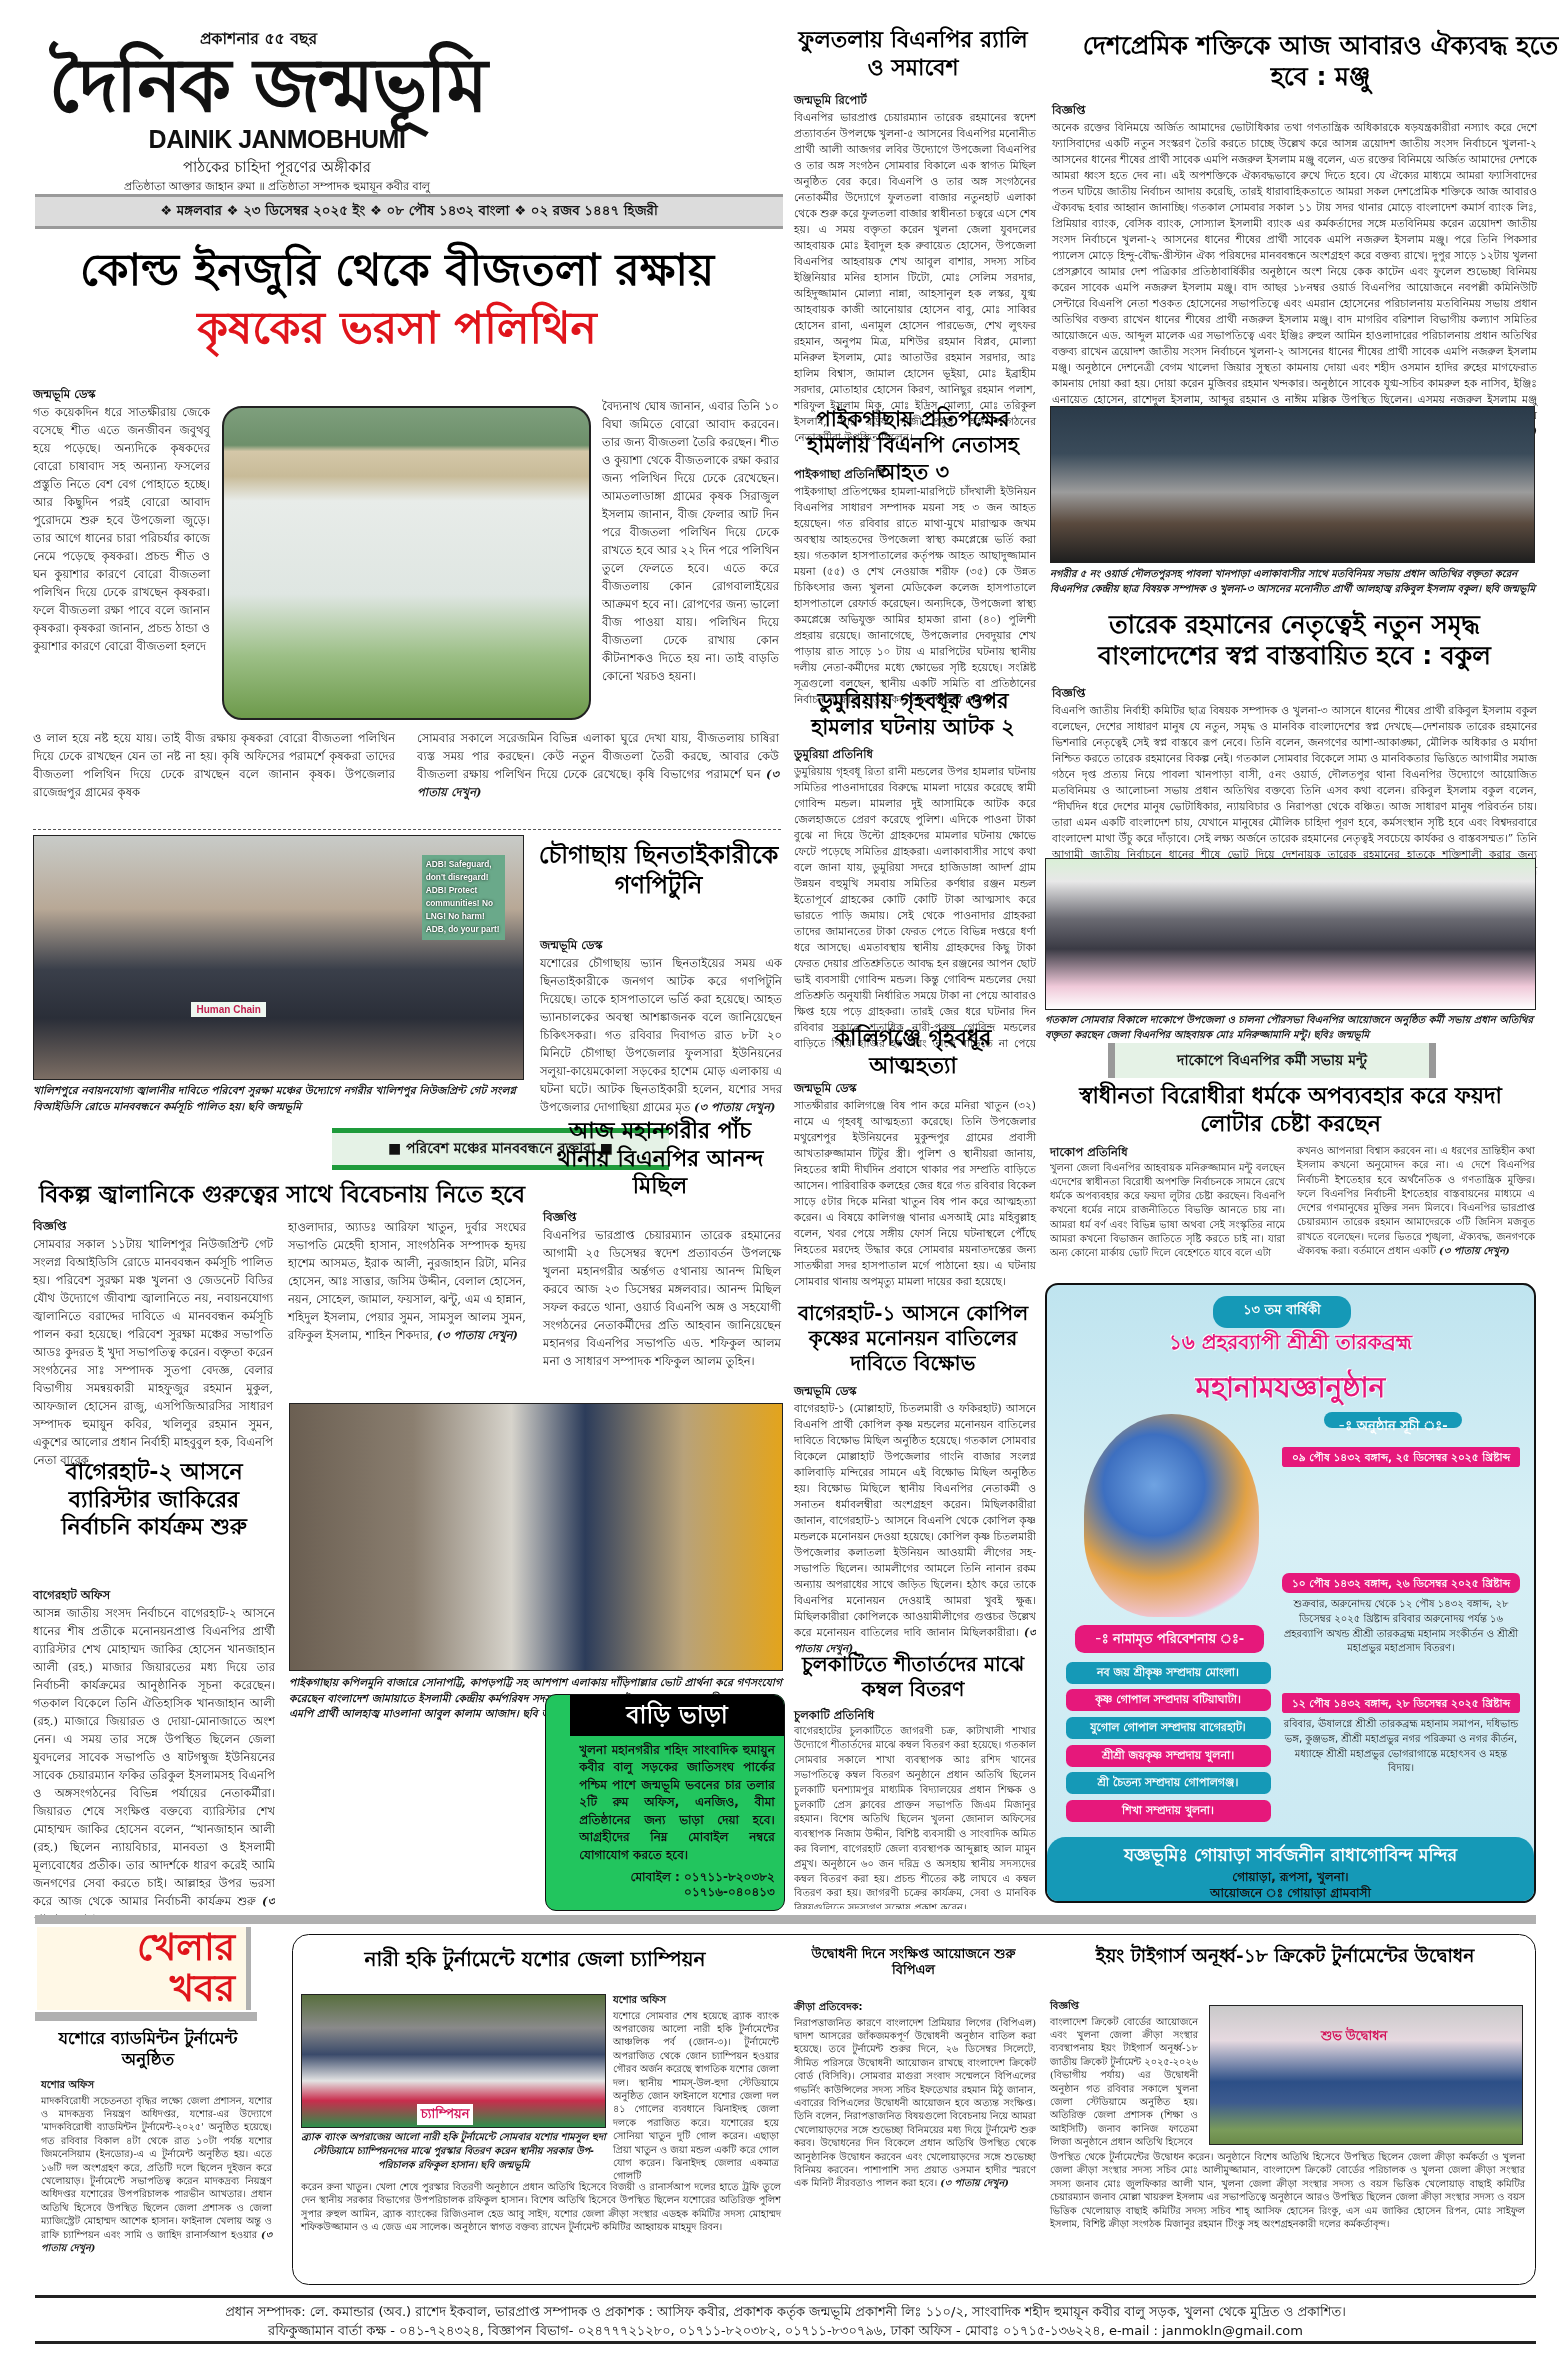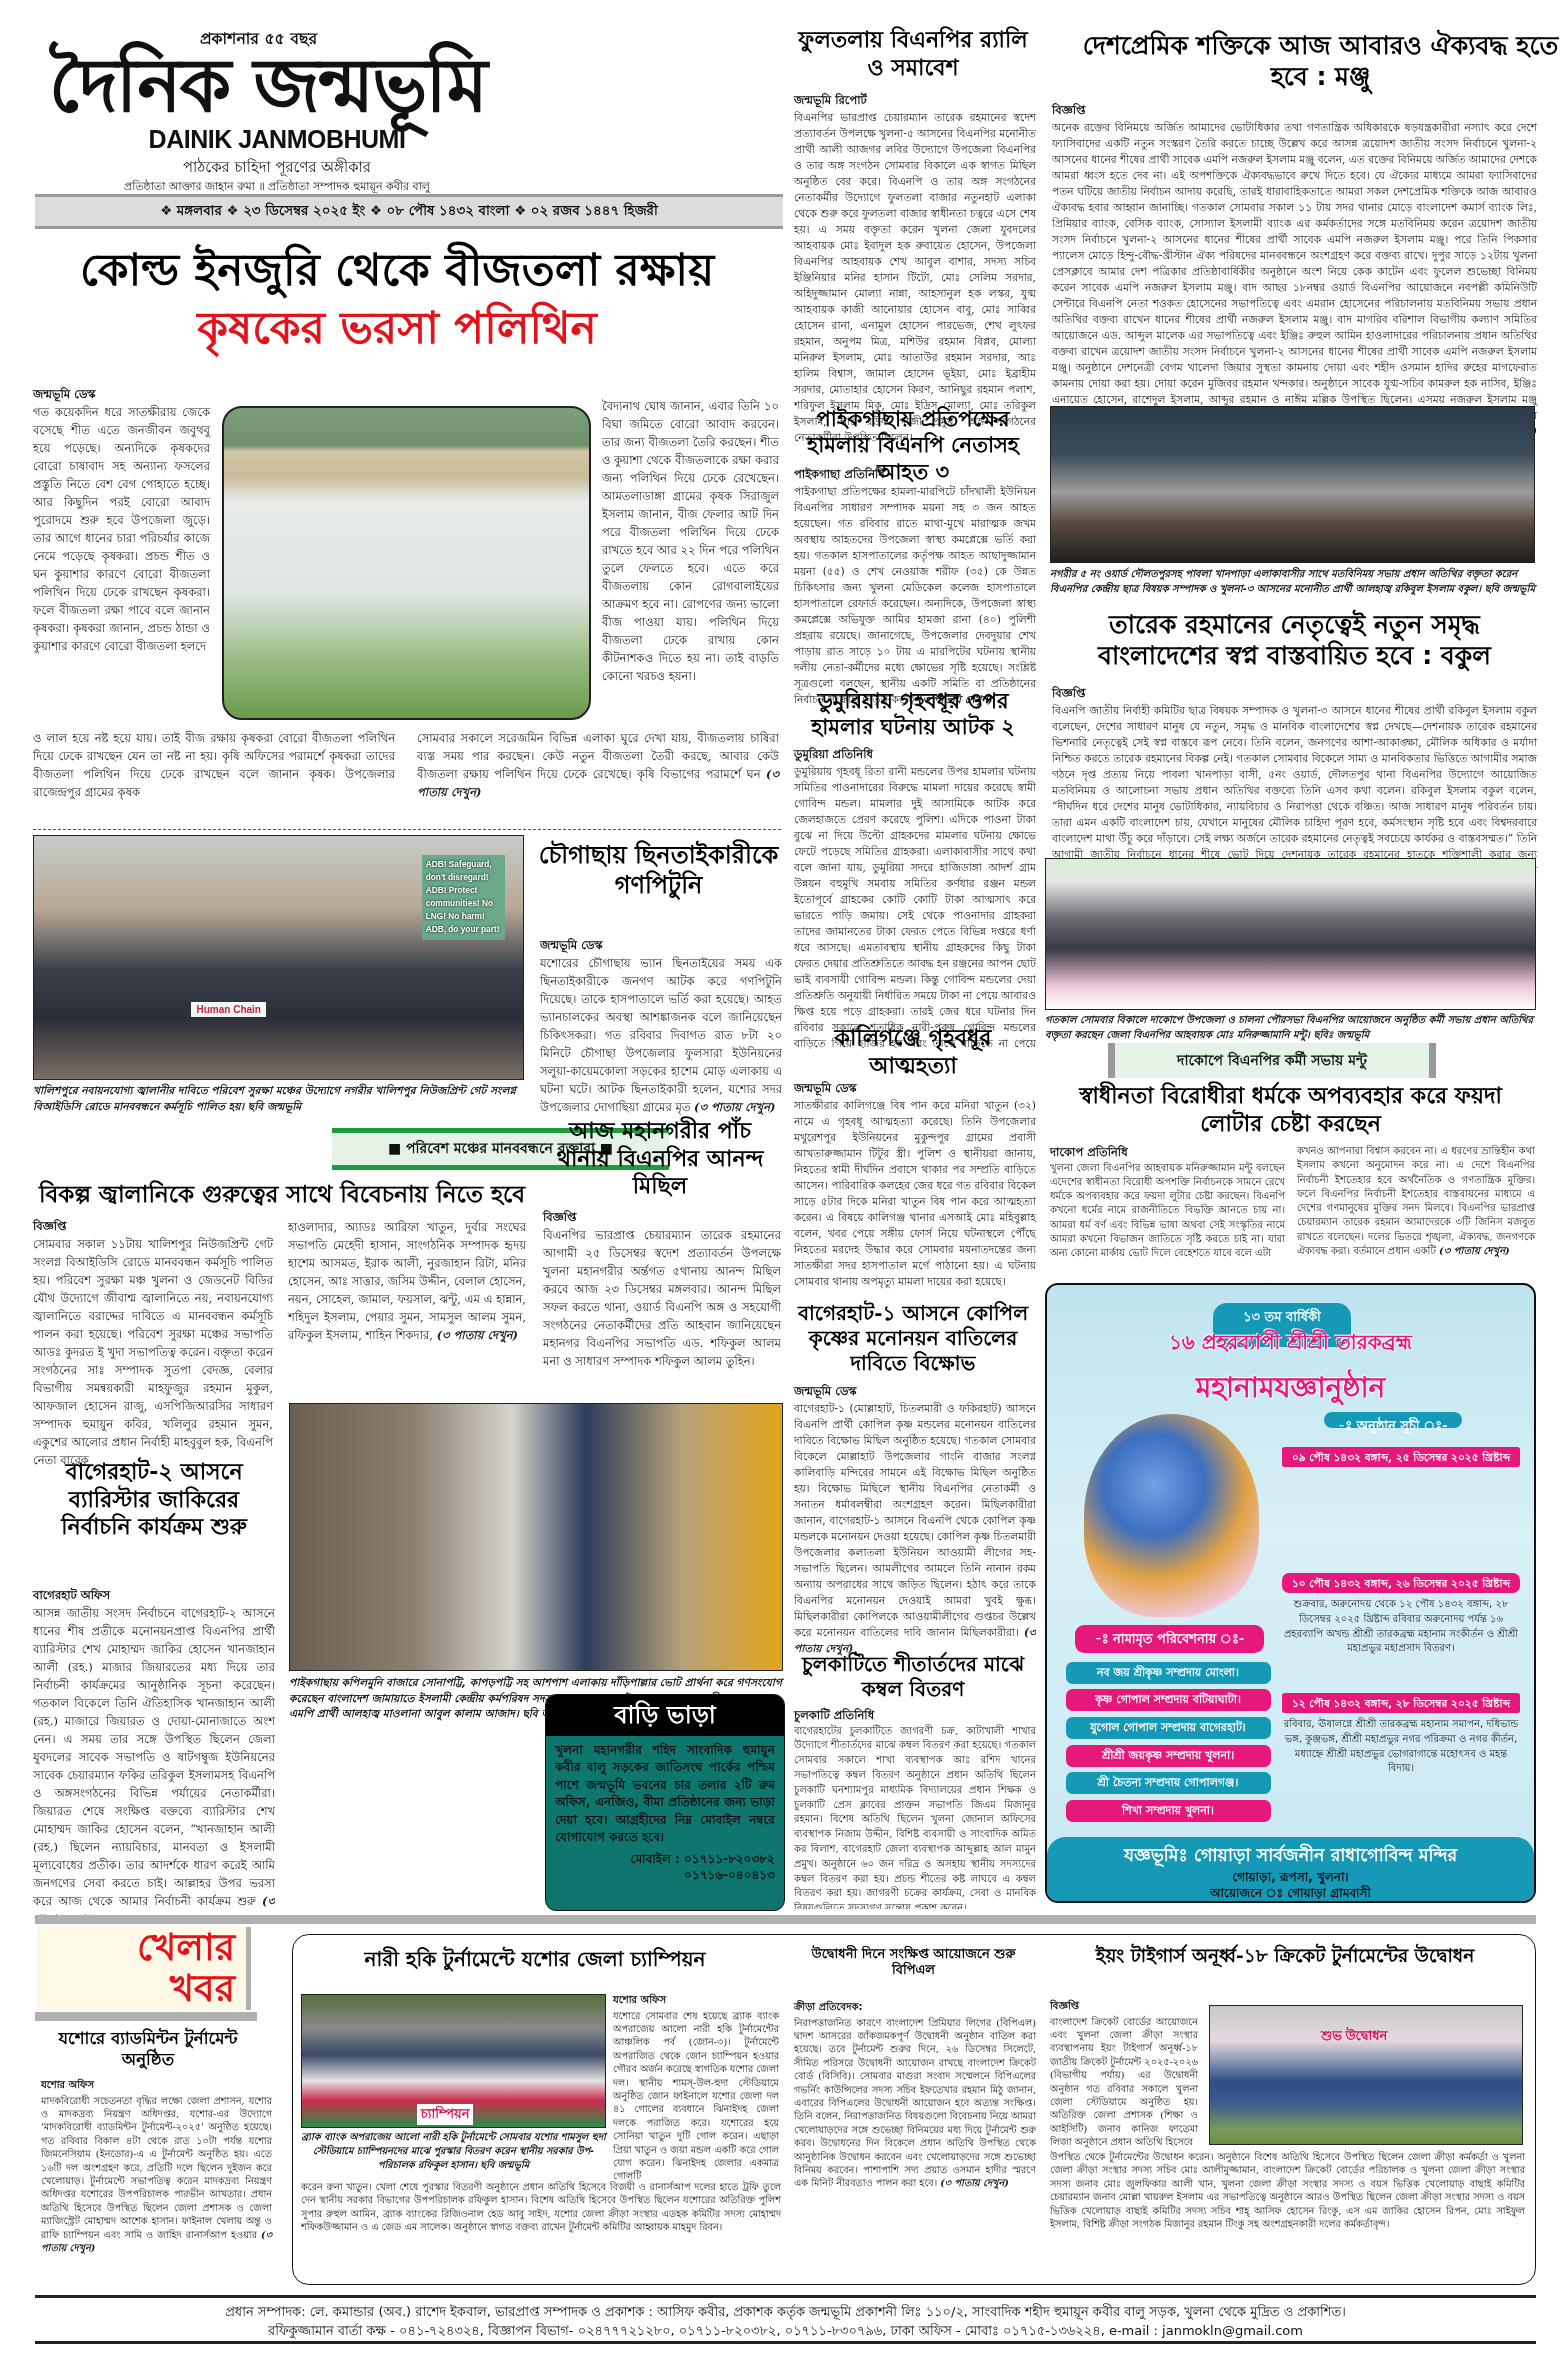--- a/index.html
+++ b/index.html
@@ -31,31 +31,31 @@
   .pic-walk { background: linear-gradient(90deg, #6b5f52 0%, #8b7f70 25%, #d7d4cc 45%, #2c3c5a 60%, #b8a27a 80%, #e3a41c 100%); }
   .pic-sports { background: linear-gradient(180deg, #586f3e 0%, #8a8a8a 25%, #3a4a6a 45%, #e3e3e3 65%, #c92d4d 80%, #2c8f4a 100%); }
   .pic-cricket { background: linear-gradient(180deg, #c9c9c9 0%, #e6d9e0 25%, #2c4f87 55%, #3d5b8f 70%, #7a9b5a 90%, #6b8b4a 100%); }
   .pic-hall { background: linear-gradient(180deg, #d9efd6 0%, #e8e8e8 15%, #6a6a72 40%, #3a3a44 60%, #f0c9d9 85%, #ffffff 100%); }
   .pic-label { position: absolute; font-family: "Liberation Sans", sans-serif; font-weight: bold; color: #fff; text-shadow: 0 0 2.8px #000; font-size: 11px; }
 
   #env-banner { left: 332px; top: 863px; width: 337px; height: 42px; background: #e5f2e6; border-top: 5.5px solid #1e9b3b; border-bottom: 5.5px solid #1e9b3b; font-weight: bold; font-size: 14px; text-align: center; line-height: 31px; }
   #dacope-banner { left: 1108px; top: 1166px; width: 328px; height: 35px; background: #e5f2e6; border-left: 7.4px solid #999; border-right: 7.4px solid #999; font-weight: bold; font-size: 14px; text-align: center; line-height: 35px; }
 
   
-  #rent-ad { left: 545px; top: 1694px; width: 240px; height: 217px; border: 1.8px solid #111; border-radius: 11px; background: #0f766e; overflow: hidden; }
+  #rent-ad { left: 545px; top: 1694px; width: 240px; height: 217px; border: 1.8px solid #111; border-radius: 11px; background: #22c55e; overflow: hidden; padding-left: 24px; }
   #rent-ad-title { background: #000; color: #fff; font-size: 24px; font-weight: bold; text-align: center; height: 41px; line-height: 41px; }
   #rent-ad-body { padding: 5.5px 9.2px; font-size: 12px; line-height: 17.5px; font-weight: bold; text-align: justify; }
   #rent-ad-mobile { text-align: right; font-weight: bold; font-size: 12px; padding: 0 9.2px; line-height: 15.7px; }
 
   
   #puja-ad { left: 1045px; top: 1283px; width: 491px; height: 620px; border: 2.8px solid #111; border-radius: 13px; background: linear-gradient(180deg, #bfe4ef 0%, #d8f0f6 40%, #c9e8f2 100%); overflow: hidden; }
   .puja-pill { position: absolute; border-radius: 9.2px; color: #fff; font-weight: bold; text-align: center; font-size: 12px; }
   .pink { background: #e6187b; }
   .teal { background: #1599b7; }
-  #puja-anniv { left: 166px; top: 18px; width: 138px; height: 44px; line-height: 28px; font-size: 13px; border-radius: 14px; }
+  #puja-anniv { left: 166px; top: 11px; width: 138px; height: 32px; line-height: 28px; font-size: 13px; border-radius: 14px; }
   #puja-title-1 { position: absolute; left: 0; width: 100%; top: 42px; text-align: center; font-size: 20px; font-weight: bold; color: #e6187b; text-shadow: 0.9px 0.9px 0 #fff, -0.9px -0.9px 0 #fff; }
   #puja-title-2 { position: absolute; left: 0; width: 100%; top: 81px; text-align: center; font-size: 28px; font-weight: bold; color: #e6187b; text-shadow: 0.9px 0.9px 0 #fff, -0.9px -0.9px 0 #fff; }
   #puja-deity { position: absolute; left: 37px; top: 129px; width: 175px; height: 203px; border-radius: 50% 50% 40% 40%; background: radial-gradient(circle at 40% 35%, #6fa3e2 0%, #3d6fc0 30%, #e2a245 55%, #f2c6d7 80%, transparent 82%); }
   #puja-schedule-head { left: 277px; top: 127px; width: 138px; height: 16px; line-height: 28px; font-size: 13px; }
   .puja-date { left: 235px; width: 238px; height: 20px; line-height: 20px; font-size: 10.6px; border-radius: 2.8px; }
   .puja-desc { position: absolute; left: 235px; width: 238px; font-size: 10px; line-height: 14.8px; text-align: center; color: #222; }
   #puja-perform-head { left: 28px; top: 340px; width: 189px; height: 28px; line-height: 28px; font-size: 13px; }
   .puja-group { left: 18.5px; width: 205px; height: 22px; line-height: 22px; font-size: 11px; border-radius: 6.5px; }
   #puja-venue { position: absolute; left: 0; top: 552px; width: 100%; height: 68px; background: #1599b7; border-radius: 18.5px 18.5px 0 0; color: #fff; text-align: center; }
   #puja-venue-name { font-size: 17.5px; font-weight: bold; line-height: 28px; padding-top: 3.7px; }

